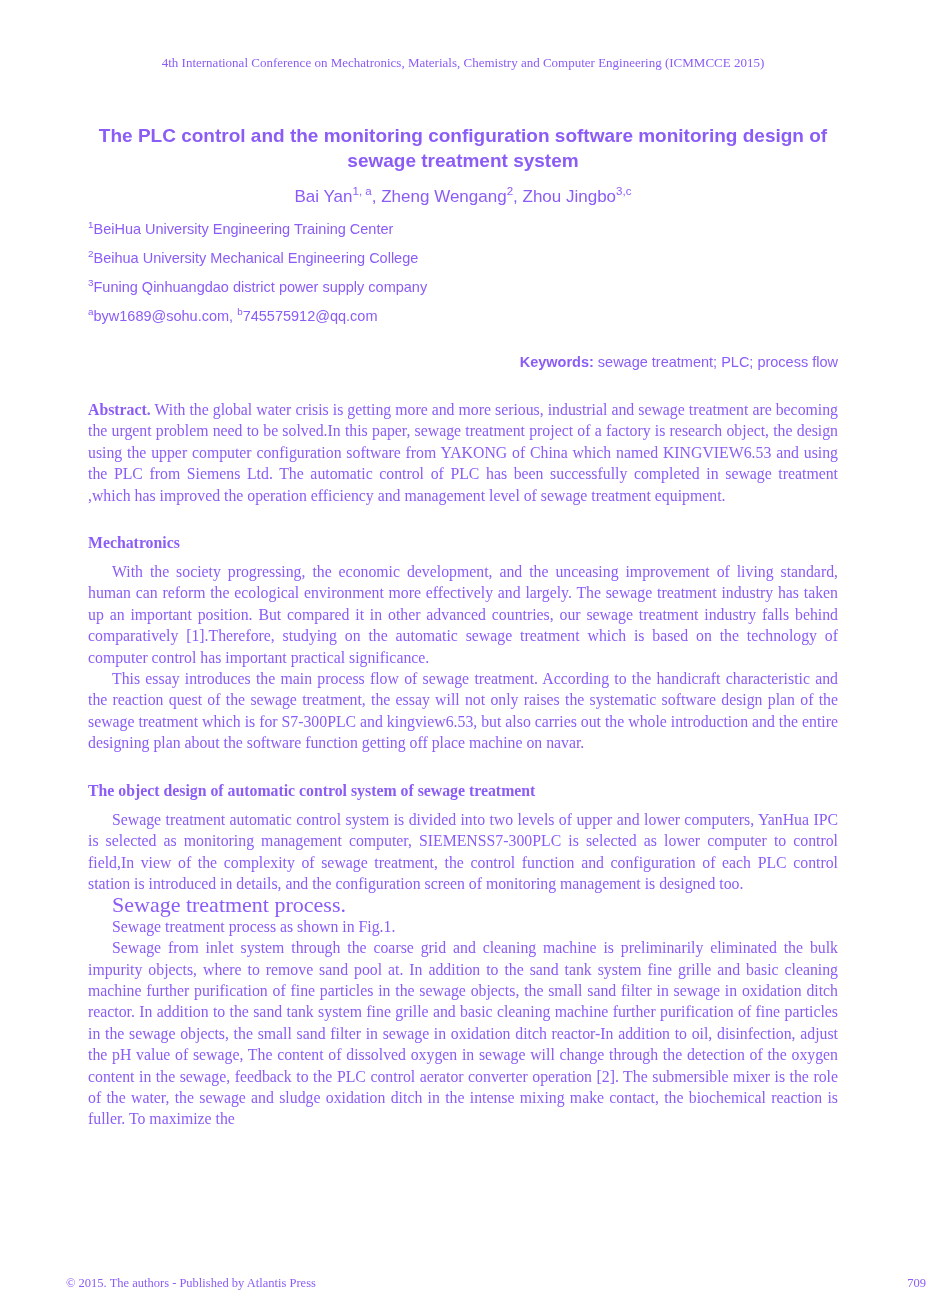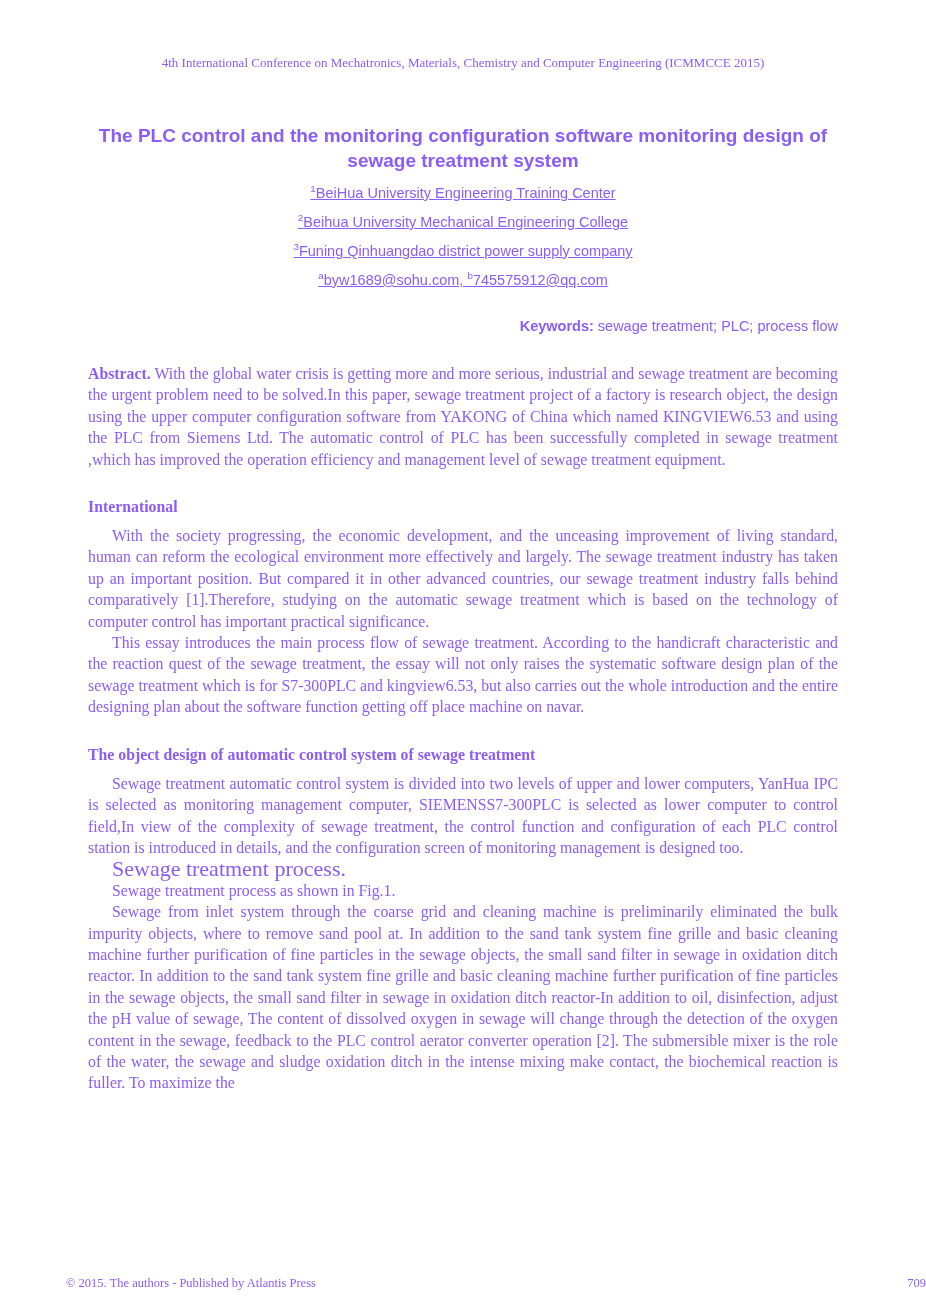--- a/index.html
+++ b/index.html
@@ -32,25 +32,23 @@
   }
   .authors {
     margin-top: 12px;
     text-align: center;
     font-family: "Liberation Sans", sans-serif;
     font-size: 17px;
     line-height: 24px;
   }
   .affiliation {
     margin-top: 11px;
-    text-align: center;
     font-family: "Liberation Sans", sans-serif;
     font-size: 14.5px;
     line-height: 18px;
-    text-decoration: underline;
   }
   sup { font-size: 68%; line-height: 0; }
   .keywords {
     margin: 28px 0 0 0;
     font-family: "Liberation Sans", sans-serif;
     font-size: 14.5px;
     line-height: 19px;
     text-align: right;
   }
   .abstract {
@@ -92,34 +90,35 @@
 </style>
 </head>
 <body>
 
 <div class="page">
 
   <div class="conf-header">4th International Conference on Mechatronics, Materials, Chemistry and Computer Engineering (ICMMCCE 2015)</div>
 
   <h1 class="title">The PLC control and the monitoring configuration software monitoring design of sewage treatment system</h1>
 
+  <div class="authors"><span><span>Bai Yan</span><sup>1, a</sup></span><span><span>, Zheng Wengang</span><sup>2</sup></span><span><span>, Zhou Jingbo</span><sup>3,c</sup></span></div>
 
   <div class="affiliation"><sup>1</sup><span>BeiHua University Engineering Training Center</span></div>
 
   <div class="affiliation"><sup>2</sup><span>Beihua University Mechanical Engineering College</span></div>
 
   <div class="affiliation"><sup>3</sup><span>Funing Qinhuangdao district power supply company</span></div>
 
   <div class="affiliation"><sup>a</sup><span>byw1689@sohu.com, </span><sup>b</sup><span>745575912@qq.com</span></div>
 
   <p class="keywords"><b>Keywords:</b> <span>sewage treatment; PLC; process flow</span></p>
 
   <p class="abstract"><b>Abstract.</b> <span>With the global water crisis is getting more and more serious, industrial and sewage treatment are becoming the urgent problem need to be solved.In this paper, sewage treatment project of a factory is research object, the design using the upper computer configuration software from YAKONG of China which named KINGVIEW6.53 and using the PLC from Siemens Ltd. The automatic control of PLC has been successfully completed in sewage treatment ,which has improved the operation efficiency and management level of sewage treatment equipment.</span></p>
 
-  <h2 class="section-heading">International</h2>
+  <h2 class="section-heading">Mechatronics</h2>
 
   <p class="body-par">With the society progressing, the economic development, and the unceasing improvement of living standard, human can reform the ecological environment more effectively and largely. The sewage treatment industry has taken up an important position. But compared it in other advanced countries, our sewage treatment industry falls behind comparatively [1].Therefore, studying on the automatic sewage treatment which is based on the technology of computer control has important practical significance.</p>
 
   <p class="body-par">This essay introduces the main process flow of sewage treatment. According to the handicraft characteristic and the reaction quest of the sewage treatment, the essay will not only raises the systematic software design plan of the sewage treatment which is for S7-300PLC and kingview6.53, but also carries out the whole introduction and the entire designing plan about the software function getting off place machine on navar.</p>
 
   <h2 class="section-heading">The object design of automatic control system of sewage treatment</h2>
 
   <p class="body-par">Sewage treatment automatic control system is divided into two levels of upper and lower computers, YanHua IPC is selected as monitoring management computer,  SIEMENSS7-300PLC is selected as lower computer to control field,In view of the complexity of sewage treatment, the control function and configuration of each PLC control  station is introduced in details, and the configuration screen of monitoring management is designed too.</p>
 
   <p class="sub-heading">Sewage treatment process.</p>

